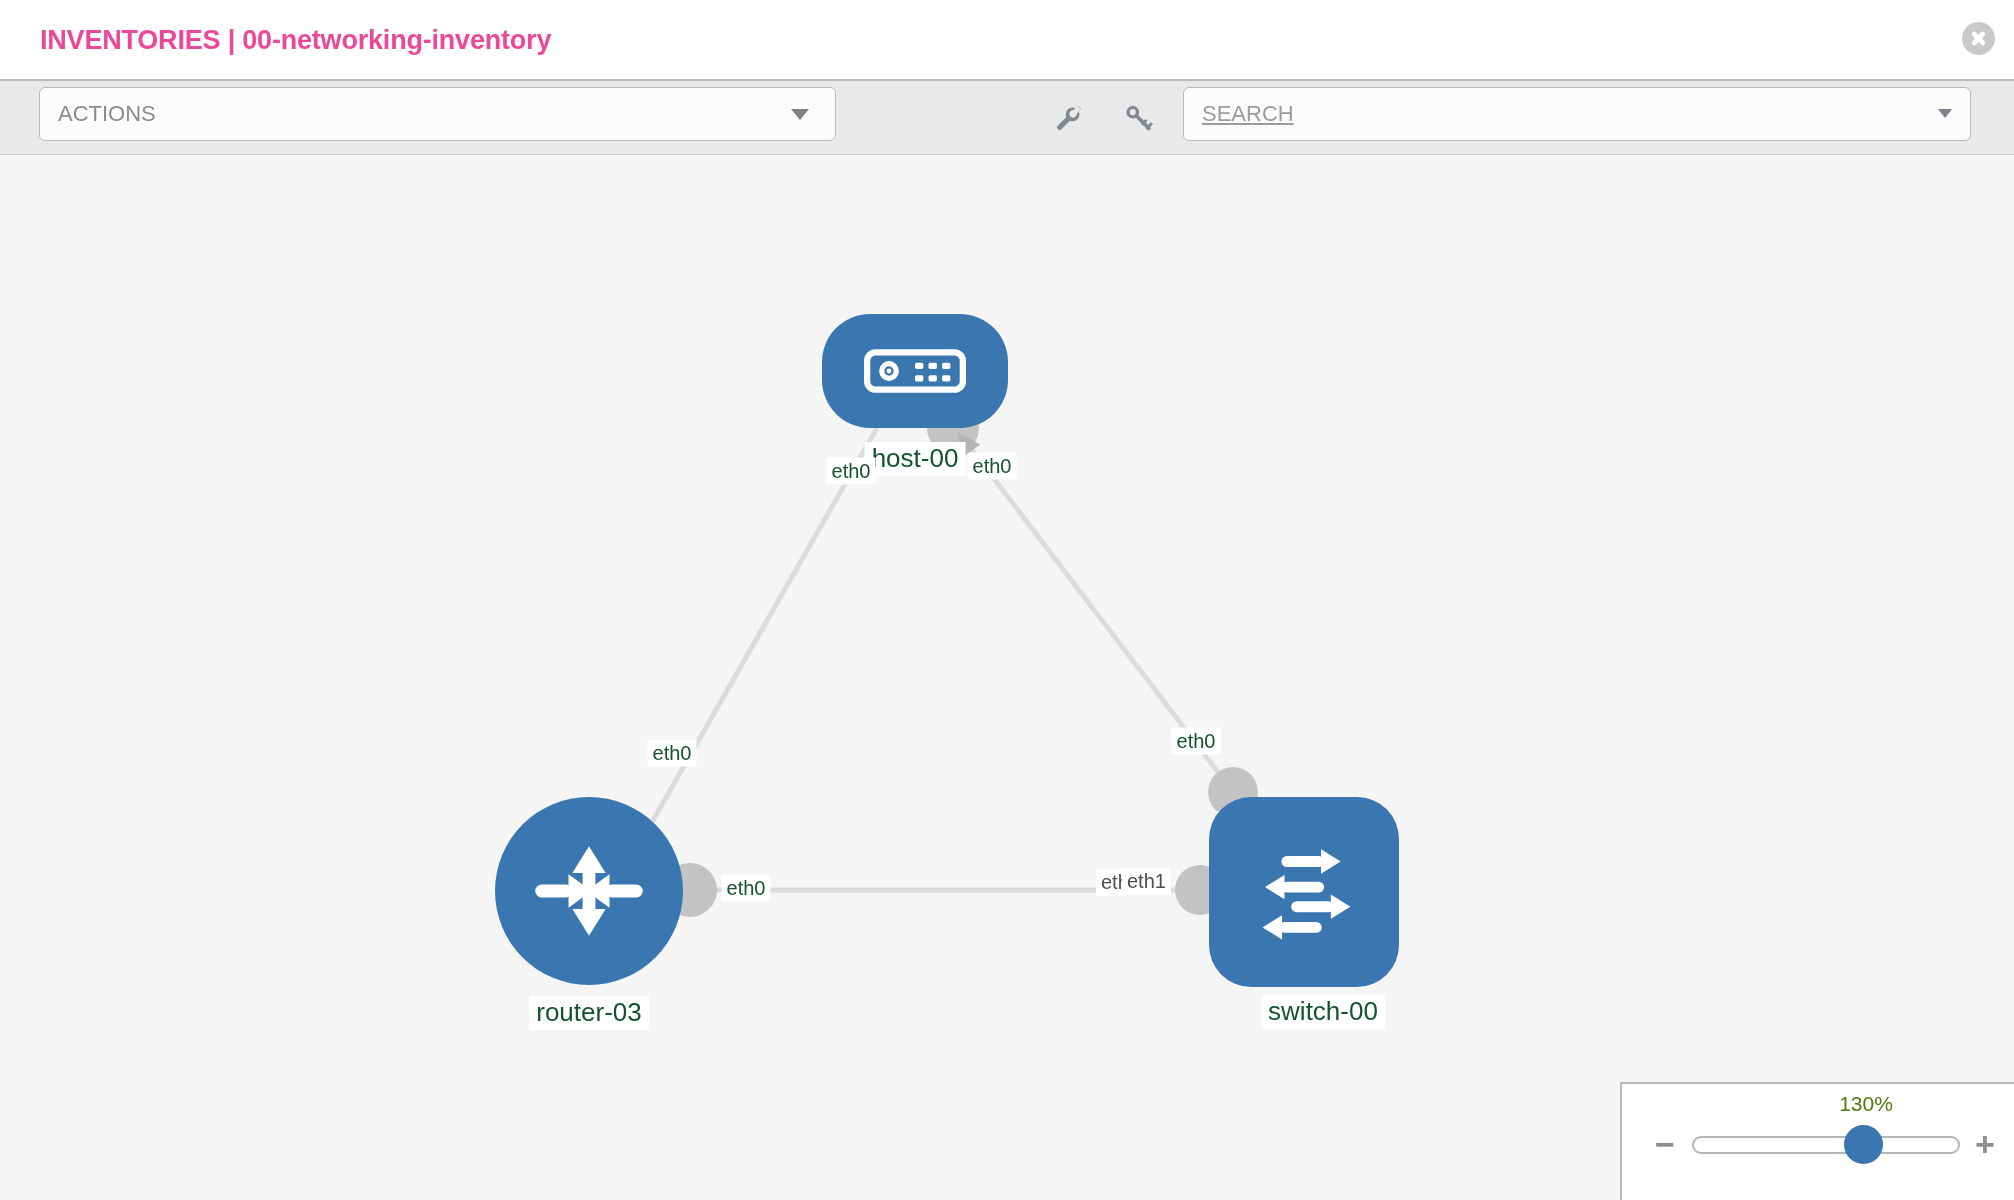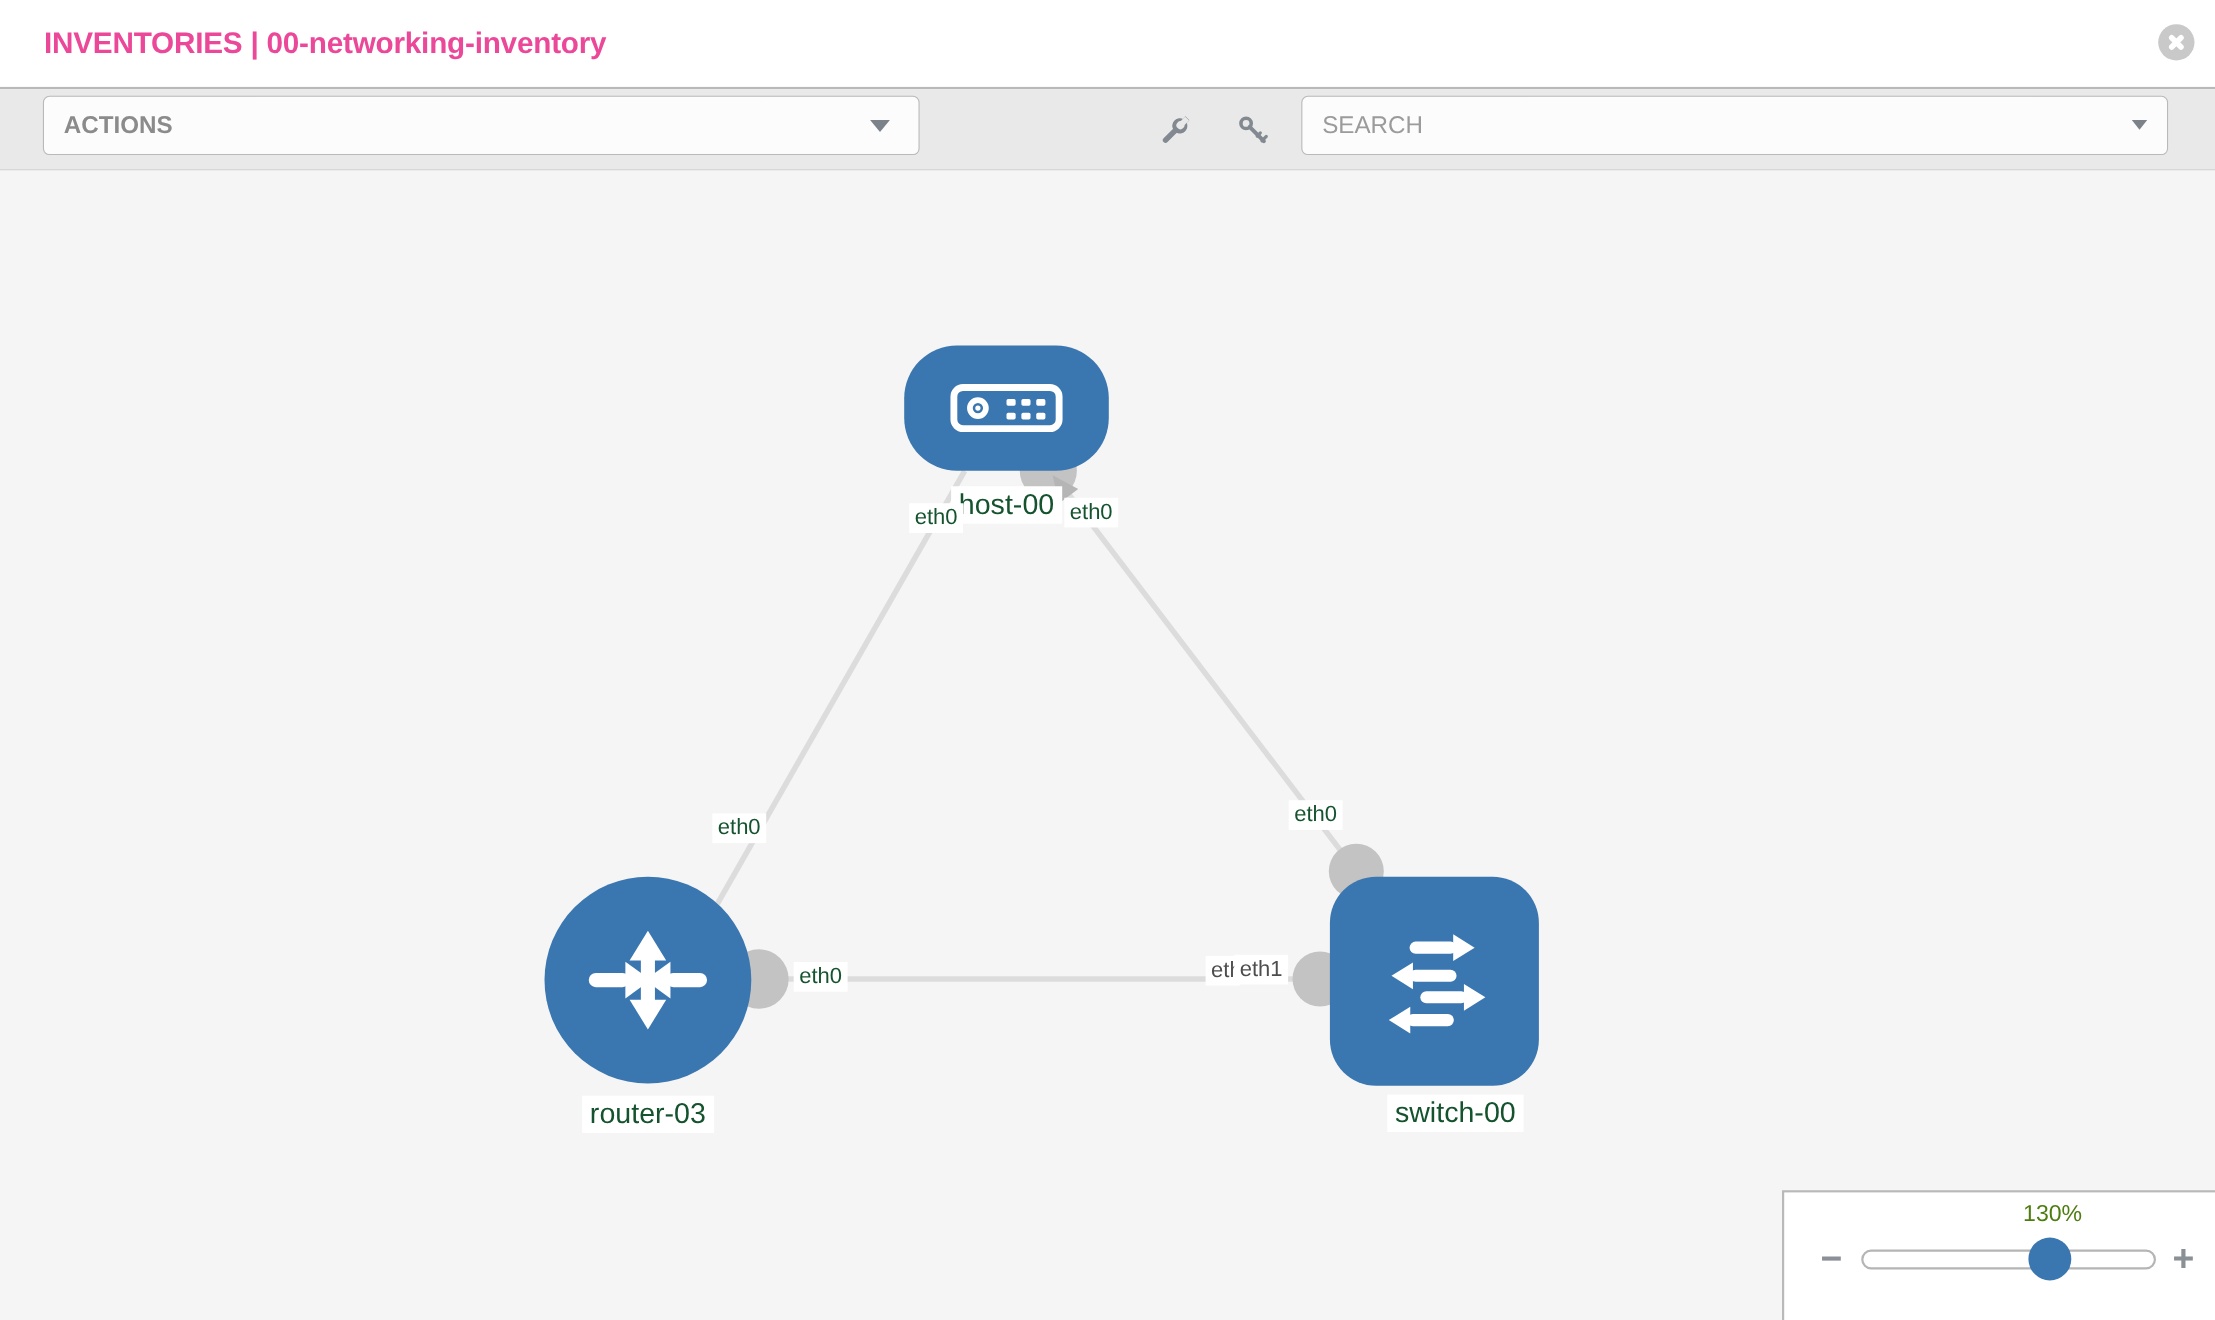--- a/index.html
+++ b/index.html
@@ -19,24 +19,24 @@
 
   
   .toolbar { position:relative; height:74px; background:#e9e9e9; border-bottom:1px solid #cccccc; }
   .selbox { position:absolute; top:6px; height:54px; background:#fcfcfc;
             border:1px solid #b9b9b9; border-radius:6px; cursor:pointer; }
   .selbox .sel-label { position:absolute; left:18px; top:50%; transform:translateY(-50%);
                        font-size:22px; color:#8b8b8b; }
   .caret { position:absolute; top:50%; margin-top:-5px; width:0; height:0;
            border-left:9px solid transparent; border-right:9px solid transparent;
            border-top:11px solid #7b828a; }
-  .actions-box { left:39px; width:797px;font-weight:bold; }
+  .actions-box { left:39px; width:797px; }
   .actions-box .caret { right:26px; }
   .search-box { left:1183px; width:788px; }
-  .search-box .sel-label { color:#9b9b9b; }
+  .search-box .sel-label { color:#9b9b9b;text-decoration:underline; }
   .search-box .caret { right:18px; border-left-width:7px; border-right-width:7px; border-top-width:9px; }
   .tool-icon { position:absolute; top:20px; width:36px; height:36px; cursor:pointer; }
   .tool-wrench { left:1050px; }
   .tool-key { left:1122px; }
 
   
   .canvas { position:relative; width:2014px; height:1045px; background:#f5f5f5; overflow:hidden; }
   .links-svg { position:absolute; left:0; top:0; }
 
   .node { position:absolute; background:#3a76b0; display:flex; align-items:center;

